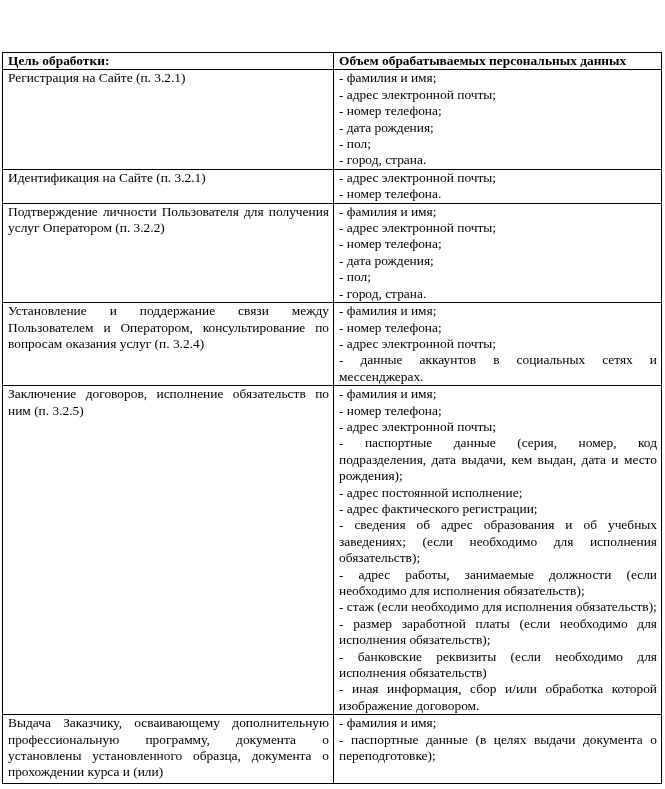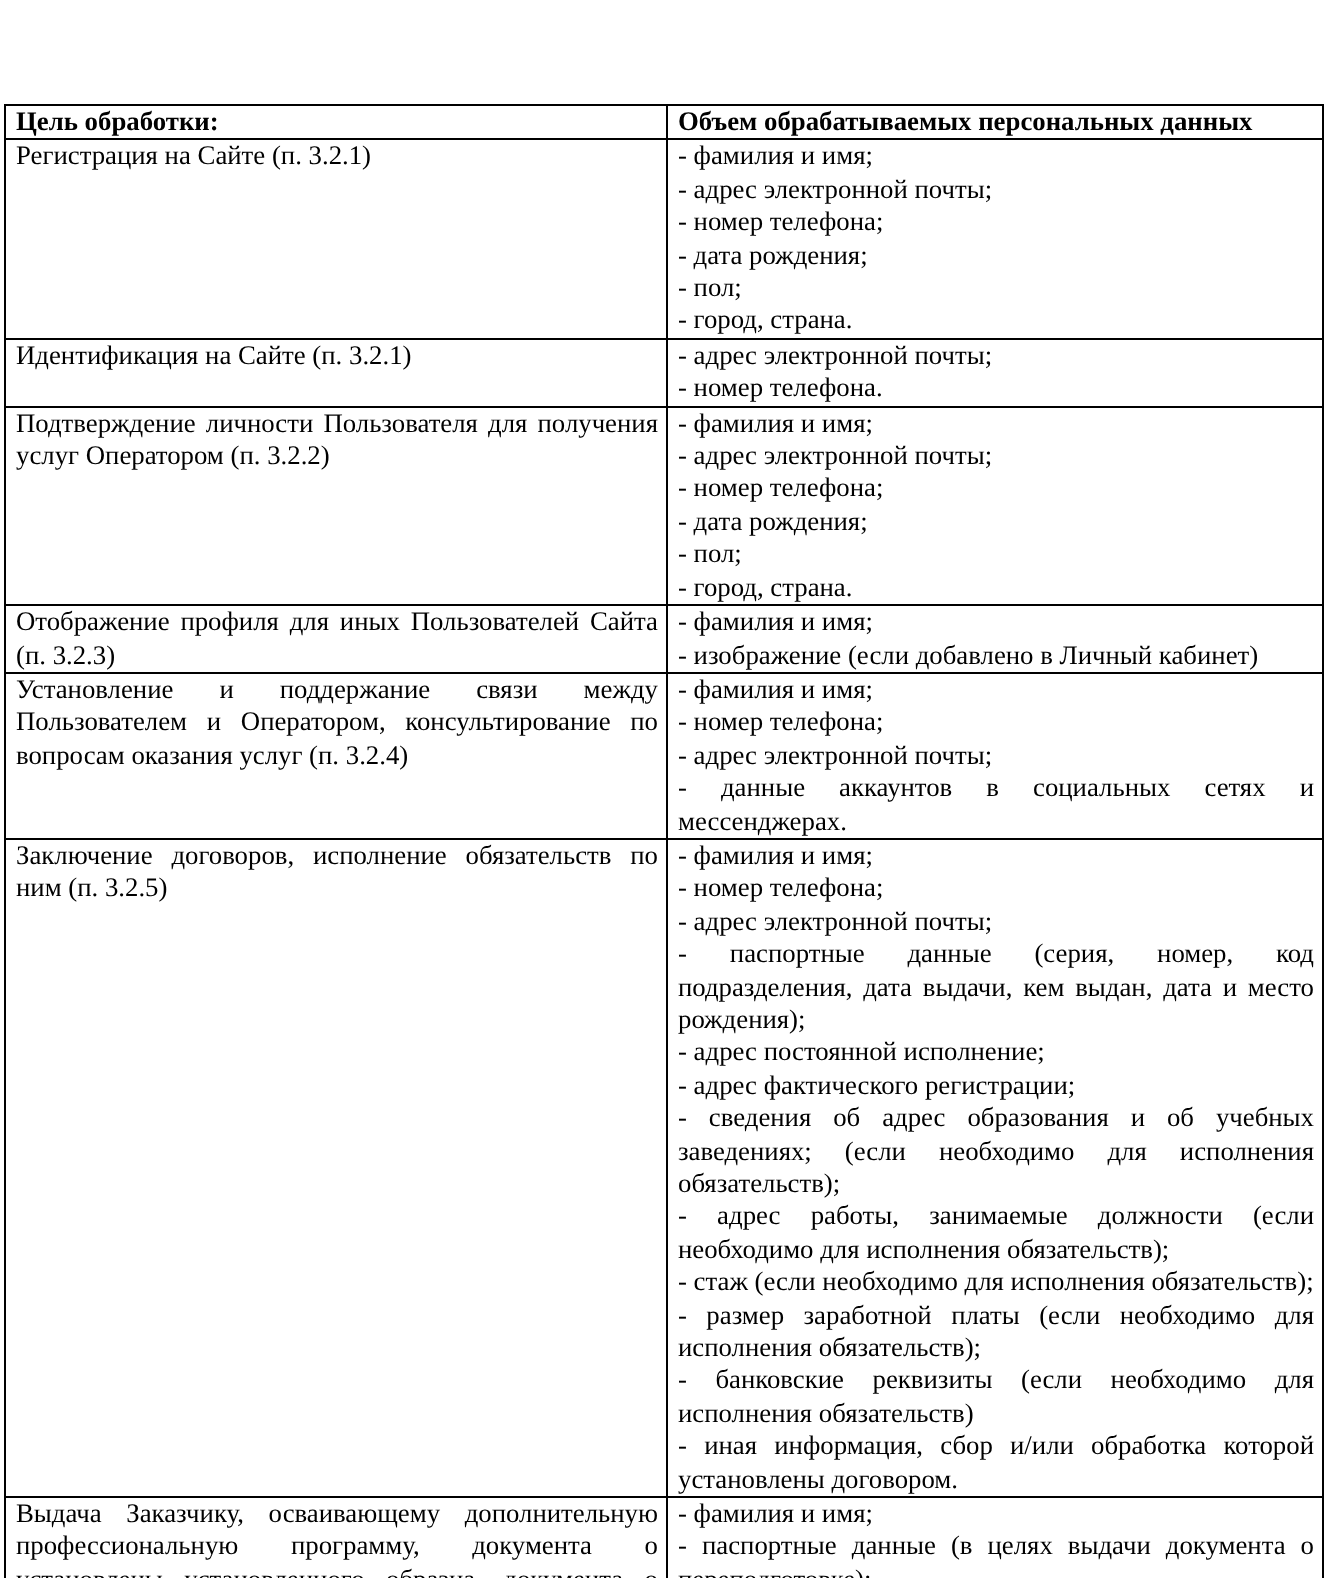--- a/index.html
+++ b/index.html
@@ -89,27 +89,20 @@
         <td>
           <span class="data-item">- фамилия и имя;</span>
           <span class="data-item">- адрес электронной почты;</span>
           <span class="data-item">- номер телефона;</span>
           <span class="data-item">- дата рождения;</span>
           <span class="data-item">- пол;</span>
           <span class="data-item">- город, страна.</span>
         </td>
       </tr>
       <tr>
-        <td class="purpose">Отображение профиля для иных Пользователей Сайта (п. 3.2.3)</td>
-        <td>
-          <span class="data-item">- фамилия и имя;</span>
-          <span class="data-item">- изображение (если добавлено в Личный кабинет)</span>
-        </td>
-      </tr>
-      <tr>
         <td class="purpose">Установление и поддержание связи между Пользователем и Оператором, консультирование по вопросам оказания услуг (п. 3.2.4)</td>
         <td>
           <span class="data-item">- фамилия и имя;</span>
           <span class="data-item">- номер телефона;</span>
           <span class="data-item">- адрес электронной почты;</span>
           <span class="data-item">- данные аккаунтов в социальных сетях и мессенджерах.</span>
         </td>
       </tr>
       <tr>
         <td class="purpose">Заключение договоров, исполнение обязательств по ним (п. 3.2.5)</td>
@@ -118,21 +111,21 @@
           <span class="data-item">- номер телефона;</span>
           <span class="data-item">- адрес электронной почты;</span>
           <span class="data-item">- паспортные данные (серия, номер, код подразделения, дата выдачи, кем выдан, дата и место рождения);</span>
           <span class="data-item">- адрес постоянной исполнение;</span>
           <span class="data-item">- адрес фактического регистрации;</span>
           <span class="data-item">- сведения об адрес образования и об учебных заведениях; (если необходимо для исполнения обязательств);</span>
           <span class="data-item">- адрес работы, занимаемые должности (если необходимо для исполнения обязательств);</span>
           <span class="data-item">- стаж (если необходимо для исполнения обязательств);</span>
           <span class="data-item">- размер заработной платы (если необходимо для исполнения обязательств);</span>
           <span class="data-item">- банковские реквизиты (если необходимо для исполнения обязательств)</span>
-          <span class="data-item">- иная информация, сбор и/или обработка которой установлены договором.</span>
+          <span class="data-item">- иная информация, сбор и/или обработка которой изображение договором.</span>
         </td>
       </tr>
       <tr class="clip-row">
         <td class="purpose">Выдача Заказчику, осваивающему дополнительную профессиональную программу, документа о установлены установленного образца, документа о прохождении курса и (или)</td>
         <td>
           <span class="data-item">- фамилия и имя;</span>
           <span class="data-item">- паспортные данные (в целях выдачи документа о переподготовке);</span>
         </td>
       </tr>
     </tbody>

